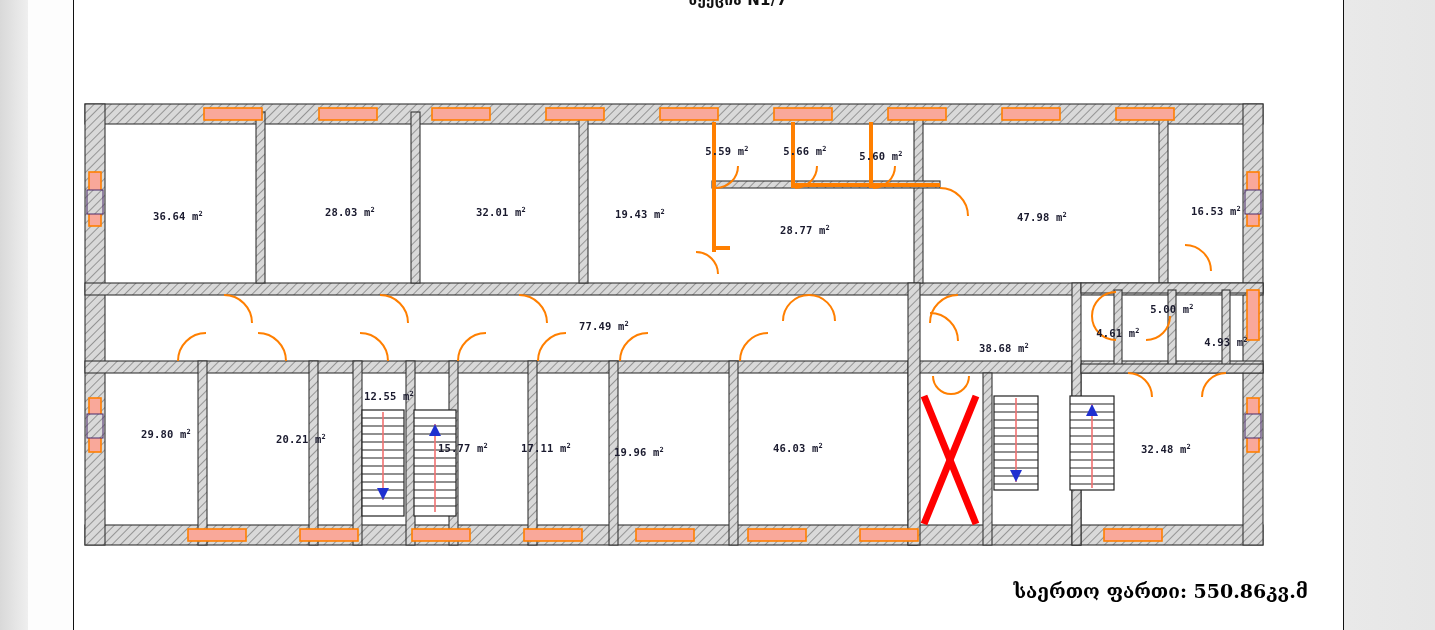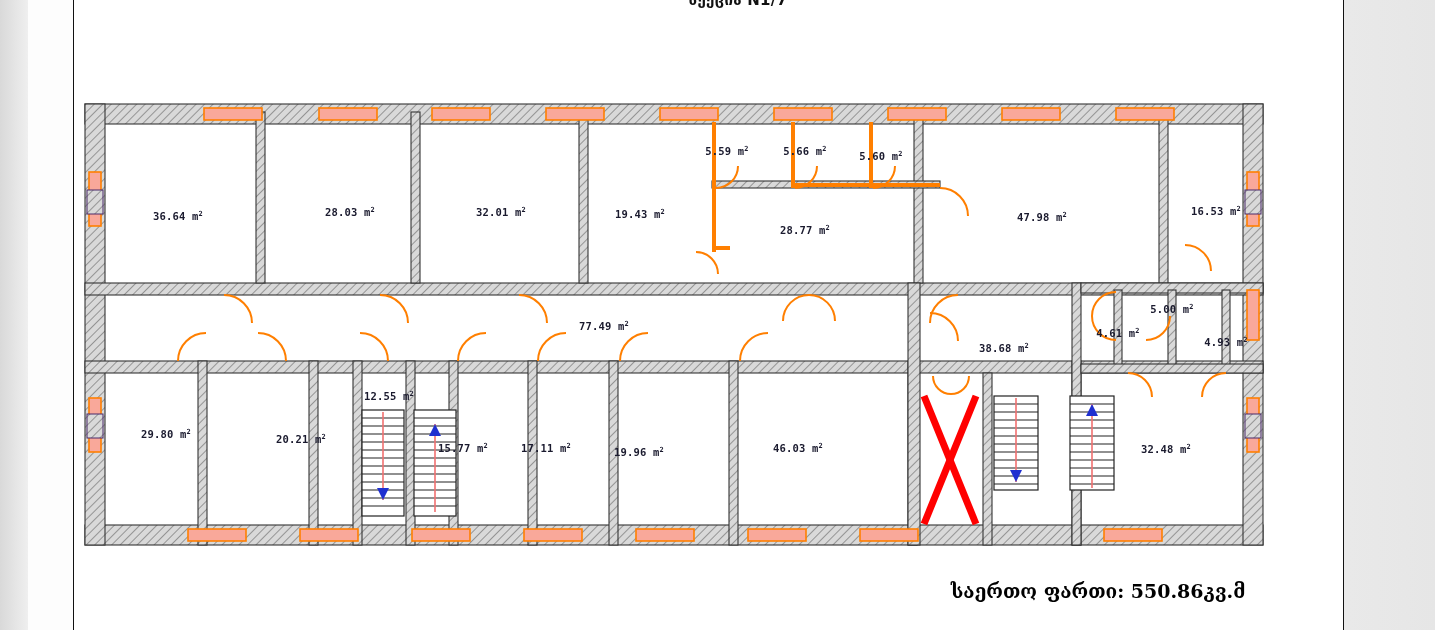--- a/index.html
+++ b/index.html
@@ -33,21 +33,21 @@
     font-size:15px;font-weight:bold;color:#111;
     letter-spacing:.3px;
     white-space:nowrap;
   }
   .title-clip{
     position:absolute;left:430px;top:0;width:560px;height:14px;
     overflow:hidden;
   }
   .total-area{
     position:absolute;left:860px;top:580px;width:420px;
-    text-align:center;
+    text-align:right;
     font-family:"DejaVu Serif", serif;
     font-size:19px;font-weight:bold;color:#000;
     white-space:nowrap;
   }
   svg{display:block;}
   .rmlabel{
     font-family:"DejaVu Sans Mono", monospace;
     font-size:10.5px;font-weight:bold;fill:#1a1a2e;
     letter-spacing:.2px;
   }

